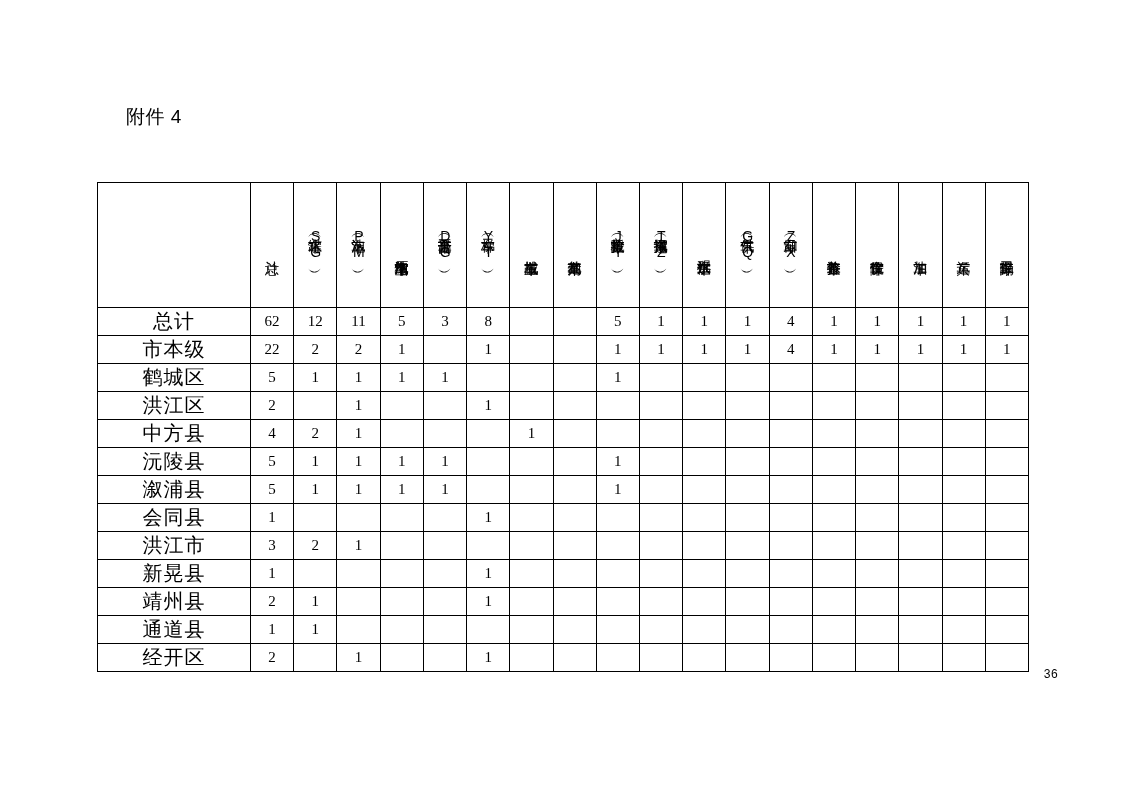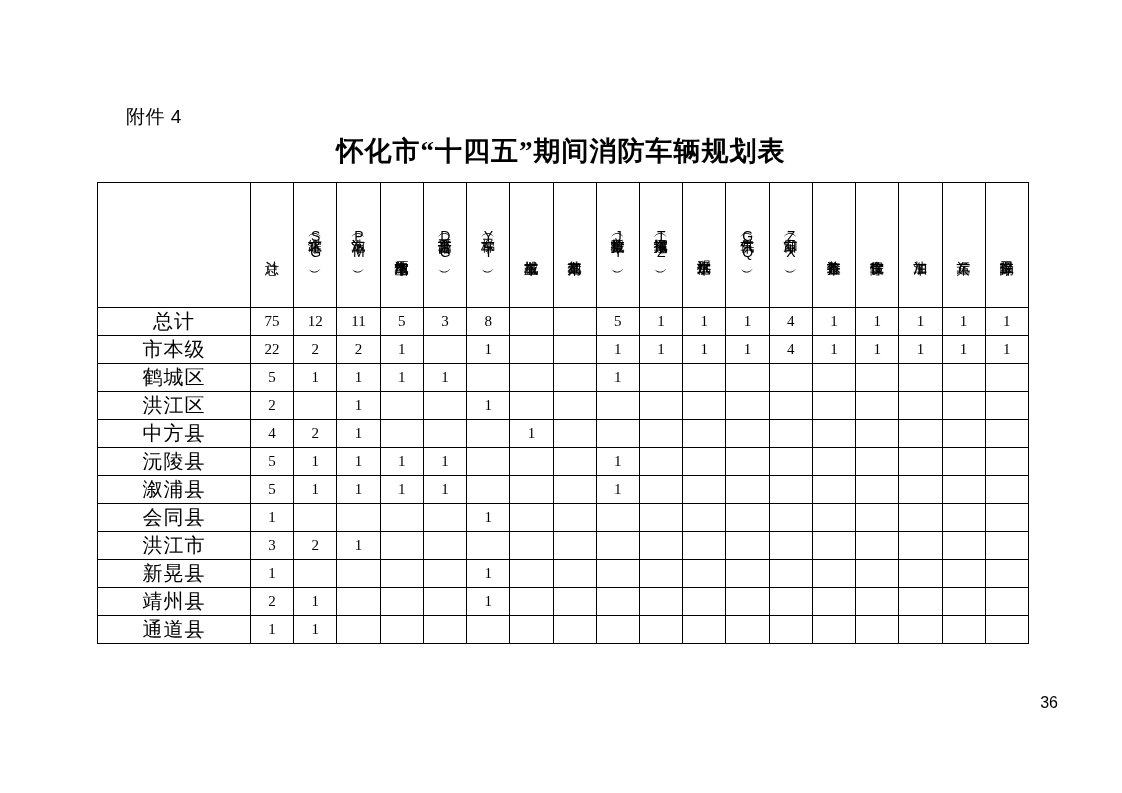--- a/index.html
+++ b/index.html
@@ -89,33 +89,32 @@
     font-family: "Liberation Sans", "DejaVu Sans", sans-serif;
     letter-spacing: 1px;
   }
   tbody td.num {
     font-size: 15px;
     font-family: "Liberation Serif", "DejaVu Serif", serif;
   }
   .page-number {
     position: absolute;
     right: 64px;
-    top: 694px;
-    font-size: 16px;
-    font-family: Liberation Sans, sans-serif;
+    top: 668px;
+    font-size: 12px;
+    font-family: Liberation Mono, monospace;
   }
 </style>
 </head>
 <body>
 
 <div class="page">
 
   <div class="attachment-label">附件 4</div>
 
-  <div class="doc-title">怀化市“十四五”期间消防车辆规划表</div>
 
   <div class="table-wrap">
     <table class="plan">
       <thead>
         <tr>
           <th class="hcell region"></th>
           <th class="hcell"><span class="vtext">总计</span></th>
           <th class="hcell"><span class="vtext">水罐车（SG）</span></th>
           <th class="hcell"><span class="vtext">泡沫车（PM）</span></th>
           <th class="hcell"><span class="vtext">压缩空气泡沫车</span></th>
@@ -131,21 +130,21 @@
           <th class="hcell"><span class="vtext">装备抢修车</span></th>
           <th class="hcell"><span class="vtext">饮食保障车</span></th>
           <th class="hcell"><span class="vtext">加油车</span></th>
           <th class="hcell"><span class="vtext">运兵车</span></th>
           <th class="hcell"><span class="vtext">卫勤保障车</span></th>
         </tr>
       </thead>
       <tbody id="table-body">
           <tr>
             <td class="region-name">总计</td>
-            <td class="num">75</td>
+            <td class="num">62</td>
             <td class="num">12</td>
             <td class="num">11</td>
             <td class="num">5</td>
             <td class="num">3</td>
             <td class="num">8</td>
             <td class="num"></td>
             <td class="num"></td>
             <td class="num">5</td>
             <td class="num">1</td>
             <td class="num">1</td>
@@ -381,19 +380,40 @@
             <td class="num"></td>
             <td class="num"></td>
             <td class="num"></td>
             <td class="num"></td>
             <td class="num"></td>
             <td class="num"></td>
             <td class="num"></td>
             <td class="num"></td>
             <td class="num"></td>
           </tr>
+          <tr>
+            <td class="region-name">经开区</td>
+            <td class="num">2</td>
+            <td class="num"></td>
+            <td class="num">1</td>
+            <td class="num"></td>
+            <td class="num"></td>
+            <td class="num">1</td>
+            <td class="num"></td>
+            <td class="num"></td>
+            <td class="num"></td>
+            <td class="num"></td>
+            <td class="num"></td>
+            <td class="num"></td>
+            <td class="num"></td>
+            <td class="num"></td>
+            <td class="num"></td>
+            <td class="num"></td>
+            <td class="num"></td>
+            <td class="num"></td>
+          </tr>
         </tbody>
     </table>
   </div>
 
   <div class="page-number">36</div>
 
 </div>
 
 </body></html>

